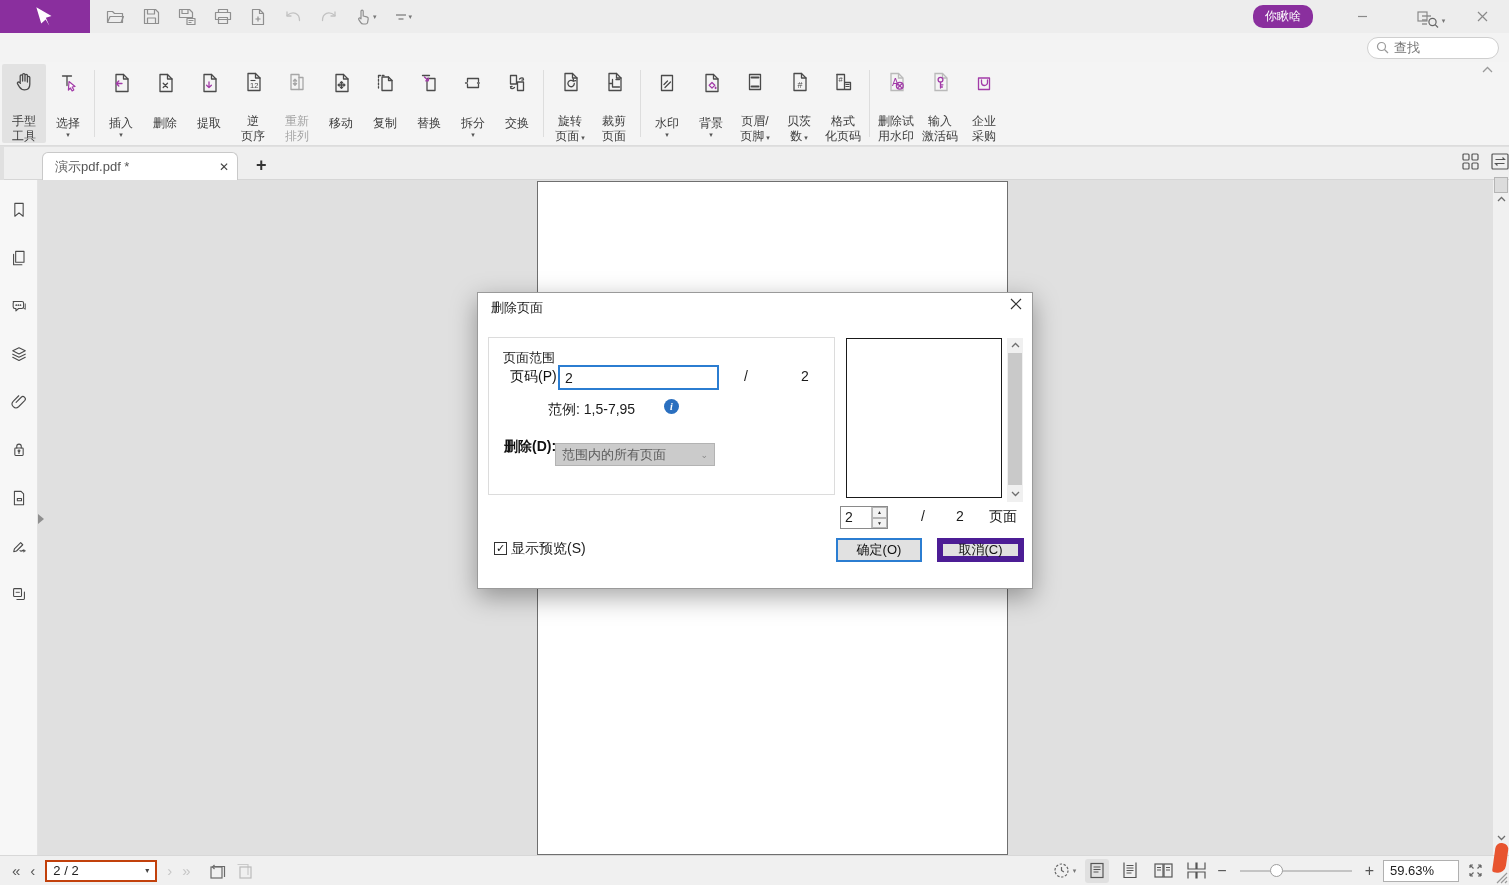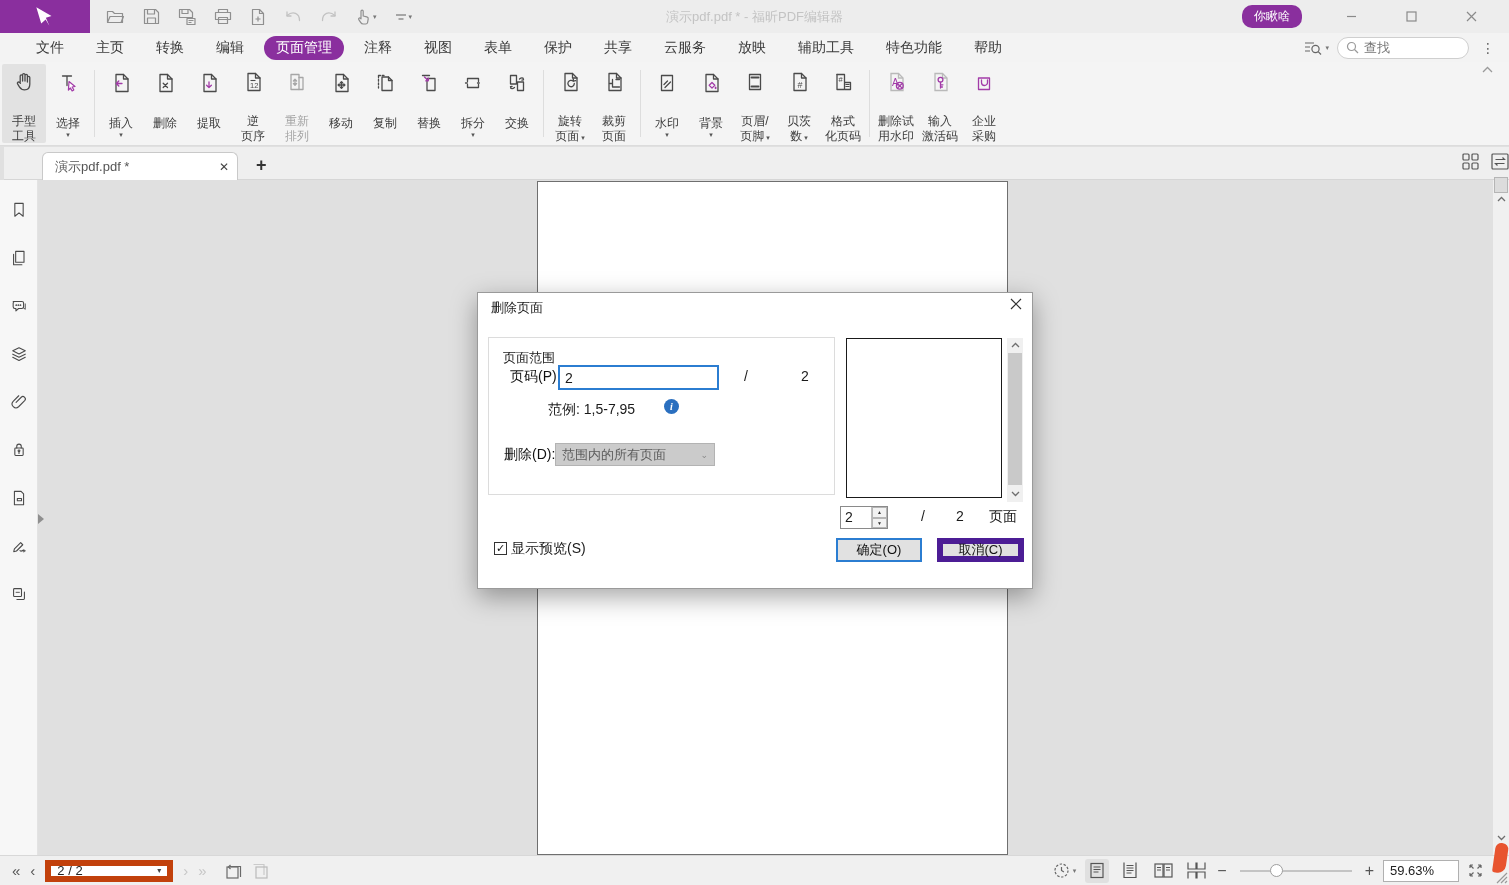--- a/index.html
+++ b/index.html
@@ -8,30 +8,30 @@
 svg { display:block; }
 
 
 .titlebar { position:absolute; left:0; top:0; width:1509px; height:33px; background:#ededed; display:flex; align-items:center; }
 .logo { width:90px; height:33px; background:#8a2f9e; display:flex; align-items:center; justify-content:center; flex:none; }
 .qat { display:flex; align-items:center; gap:14px; margin-left:14px; }
 .qat-btn { display:flex; align-items:center; gap:2px; padding:2px; cursor:default; }
 .qat-btn.disabled { opacity:.45; }
 .caret-sm { font-size:7px; color:#777; line-height:1; }
 .win-title { position:absolute; left:0; right:0; text-align:center; font-size:13px; color:#c3c3c3; pointer-events:none; }
-.tb-right { margin-left:auto; display:flex; align-items:center; gap:22px; padding-right:19px; z-index:2; }
+.tb-right { margin-left:auto; display:flex; align-items:center; gap:22px; padding-right:8px; z-index:2; }
 .account-pill { background:#8a2f9e; color:#fff; font-size:12px; padding:3px 12px; border-radius:10px; margin-right:8px; }
 .win-btn { width:38px; height:26px; display:flex; align-items:center; justify-content:center; color:#8a8a8a; }
 
 
 .menubar { position:absolute; left:0; top:33px; width:1509px; height:29px; background:#f3f3f3; display:flex; align-items:center; }
 #menu-tabs { display:flex; align-items:center; margin-left:24px; gap:8px; }
 .menu-tab { font-size:14px; color:#3a3a3a; padding:3px 12px; white-space:nowrap; }
 .menu-tab.active { background:#8a2f9e; color:#fff; border-radius:12px; }
-.menu-right { margin-left:auto; display:flex; align-items:center; gap:8px; padding-right:10px; }
+.menu-right { margin-left:auto; display:flex; align-items:center; gap:8px; padding-right:10px;flex-direction:column; }
 .find-toggle { display:flex; align-items:center; gap:3px; }
 .search-pill { width:132px; height:22px; background:#fff; border:1px solid #cfcfcf; border-radius:11px; display:flex; align-items:center; padding:0 8px; gap:5px; }
 .search-pill input { border:none; outline:none; width:90px; font-size:13px; color:#444; background:transparent; }
 .kebab { color:#666; font-size:14px; padding:0 4px; }
 
 
 .ribbon { position:absolute; left:0; top:62px; width:1509px; height:84px; background:#f4f4f4; border-bottom:1px solid #dcdcdc; display:flex; align-items:stretch; padding-left:2px; }
 .rb-item { width:44px; margin:2px 0; padding-top:6px; display:flex; flex-direction:column; align-items:center; border-radius:2px; }
 .rb-item.selected { background:#e2e2e2; }
 .rb-item.disabled { opacity:.45; }
@@ -90,21 +90,21 @@
 .cb-label { position:absolute; left:33px; top:247px; font-size:14px; }
 .btn { position:absolute; top:245px; height:24px; background:#e1e1e1; font-size:13px; display:flex; align-items:center; justify-content:center; color:#111; }
 .btn-ok { left:358px; width:86px; border:2px solid #2b7dd1; }
 .btn-cancel { left:459px; width:87px; border:6px solid #4c1d95; }
 
 
 .statusbar { position:absolute; left:0; bottom:0; width:1509px; height:30px; background:#f0f0f0; border-top:1px solid #d8d8d8; display:flex; align-items:center; font-size:13px; color:#444; }
 .sb-left { display:flex; align-items:center; gap:10px; margin-left:12px; }
 .nav-glyph { font-size:15px; color:#555; }
 .nav-glyph.disabled { color:#c6c6c6; }
-.page-combo { width:128px; height:22px; background:#fff; border:6px solid #c2410c; display:flex; align-items:center; padding:0 6px; font-size:13px; color:#222; }
+.page-combo { width:112px; height:22px; background:#fff; border:2px solid #c2410c; display:flex; align-items:center; padding:0 6px; font-size:13px; color:#222; }
 .page-combo .pc-caret { margin-left:auto; font-size:8px; color:#444; }
 .sb-right { margin-left:auto; display:flex; align-items:center; gap:9px; margin-right:26px; }
 .vm-btn { width:24px; height:24px; display:flex; align-items:center; justify-content:center; border-radius:3px; }
 .vm-btn.active { background:#e0e0e0; }
 .zoom-track { position:relative; width:112px; height:2px; background:#c4c4c4; margin:0 4px; }
 .zoom-thumb { position:absolute; left:30px; top:-6px; width:13px; height:13px; border-radius:50%; background:#fff; border:1px solid #9e9e9e; }
 .zoom-box { width:76px; height:22px; background:#fff; border:1px solid #b0b0b0; display:flex; align-items:center; padding:0 6px; color:#222; }
 .pm { font-size:16px; color:#555; }
 .orange-widget { position:absolute; right:2px; bottom:12px; width:13px; height:30px; background:#e8542f; border-radius:6px 6px 8px 2px; transform:rotate(8deg); z-index:60; }
 .grip { position:absolute; right:1px; bottom:1px; z-index:59; }
@@ -203,21 +203,20 @@
       </div>
       <div class="qat-btn">
         <span>
           <svg width="12" height="10" viewBox="0 0 12 10">
             <path d="M1 3h10M3.5 7h5" stroke="#8f8f8f" stroke-width="1.3"></path>
           </svg>
         </span>
         <span class="caret-sm">▾</span>
       </div>
     </div>
-  <div class="win-title">演示pdf.pdf * - 福昕PDF编辑器</div>
   <div class="tb-right">
     <div class="account-pill">你瞅啥</div>
     <div class="win-btn">
         <svg width="11" height="11" viewBox="0 0 11 11">
           <path d="M1 5.5h9" stroke="#8a8a8a" stroke-width="1.2"></path>
         </svg>
       </div>
     <div class="win-btn">
         <svg width="11" height="11" viewBox="0 0 11 11">
           <rect x="1" y="1" width="9" height="9" fill="none" stroke="#8a8a8a" stroke-width="1.2"></rect>
@@ -225,37 +224,20 @@
       </div>
     <div class="win-btn">
         <svg width="11" height="11" viewBox="0 0 11 11">
           <path d="M1 1l9 9M10 1l-9 9" stroke="#8a8a8a" stroke-width="1.2"></path>
         </svg>
       </div>
   </div>
 </div>
 
 <div class="menubar">
-  <div id="menu-tabs">
-      <div class="menu-tab">文件</div>
-      <div class="menu-tab">主页</div>
-      <div class="menu-tab">转换</div>
-      <div class="menu-tab">编辑</div>
-      <div class="menu-tab active">页面管理</div>
-      <div class="menu-tab">注释</div>
-      <div class="menu-tab">视图</div>
-      <div class="menu-tab">表单</div>
-      <div class="menu-tab">保护</div>
-      <div class="menu-tab">共享</div>
-      <div class="menu-tab">云服务</div>
-      <div class="menu-tab">放映</div>
-      <div class="menu-tab">辅助工具</div>
-      <div class="menu-tab">特色功能</div>
-      <div class="menu-tab">帮助</div>
-    </div>
   <div class="menu-right">
     <div class="find-toggle">
       <svg width="18" height="16" viewBox="0 0 18 16">
           <path d="M1 3h9M1 7h5M1 11h5" stroke="#666" stroke-width="1.2" fill="none"></path>
           <circle cx="11.5" cy="9" r="3.6" stroke="#666" stroke-width="1.2" fill="none"></circle>
           <path d="M14.2 11.7L17 14.5" stroke="#666" stroke-width="1.2"></path>
         </svg>
       <span class="caret-sm">▾</span>
     </div>
     <div class="search-pill">
@@ -777,21 +759,21 @@
   <div class="groupbox">
     <div class="gb-legend">页面范围</div>
     <div class="row-label" style="left:21px; top:30px;">页码(P):</div>
     <div class="page-input">
         <span>2</span>
       </div>
     <div class="dlg-slash1">/</div>
     <div class="dlg-total1">2</div>
     <div class="example">范例: 1,5-7,95</div>
     <div class="info">i</div>
-    <div class="row-label" style="left:15px; top:108px;">删除(D):</div>
+    <div class="row-label" style="left:15px; top:100px;font-weight:bold;">删除(D):</div>
     <div class="combo-disabled">
       <span>范围内的所有页面</span>
       <span class="cd-caret">⌄</span>
     </div>
   </div>
 
   <div class="preview"></div>
   <div class="pv-scroll">
     <div class="ps-arrow" style="top:4px;">
         <svg width="9" height="6" viewBox="0 0 9 6">

